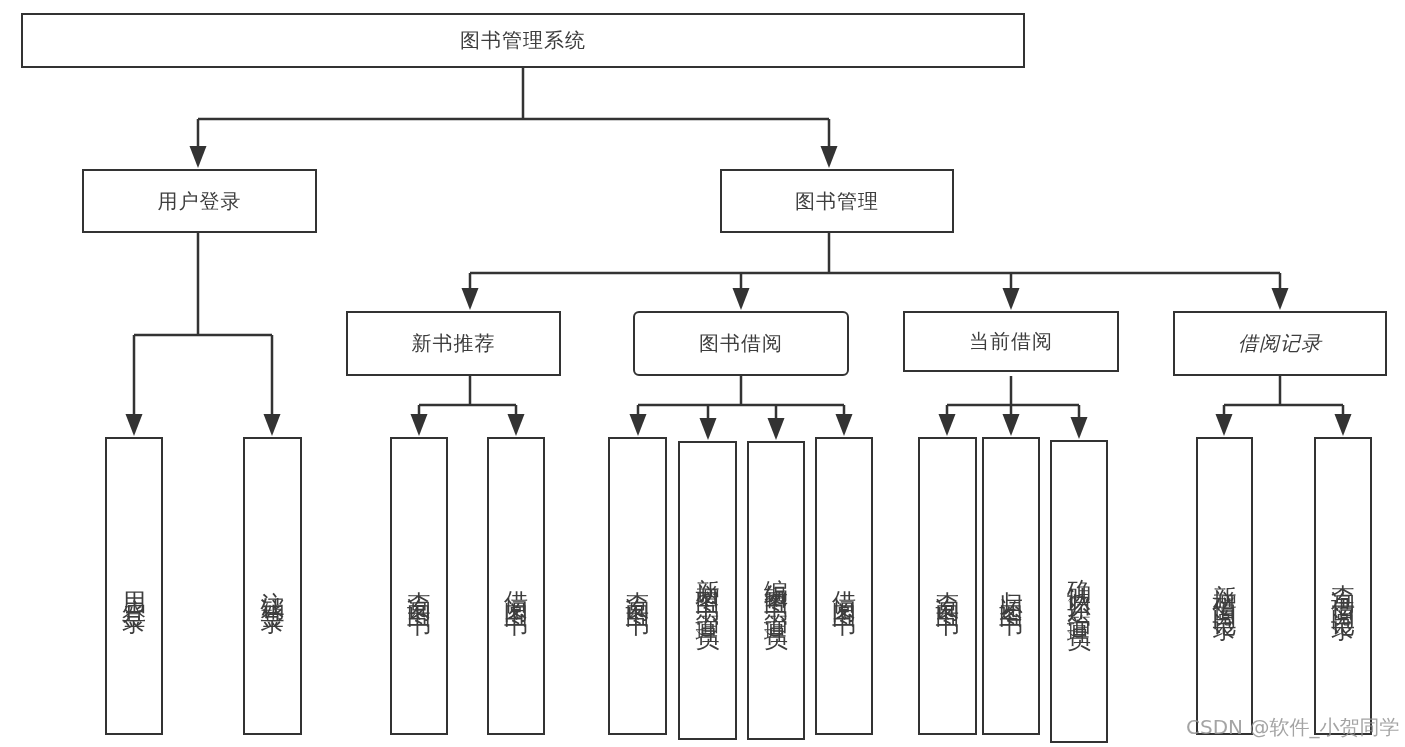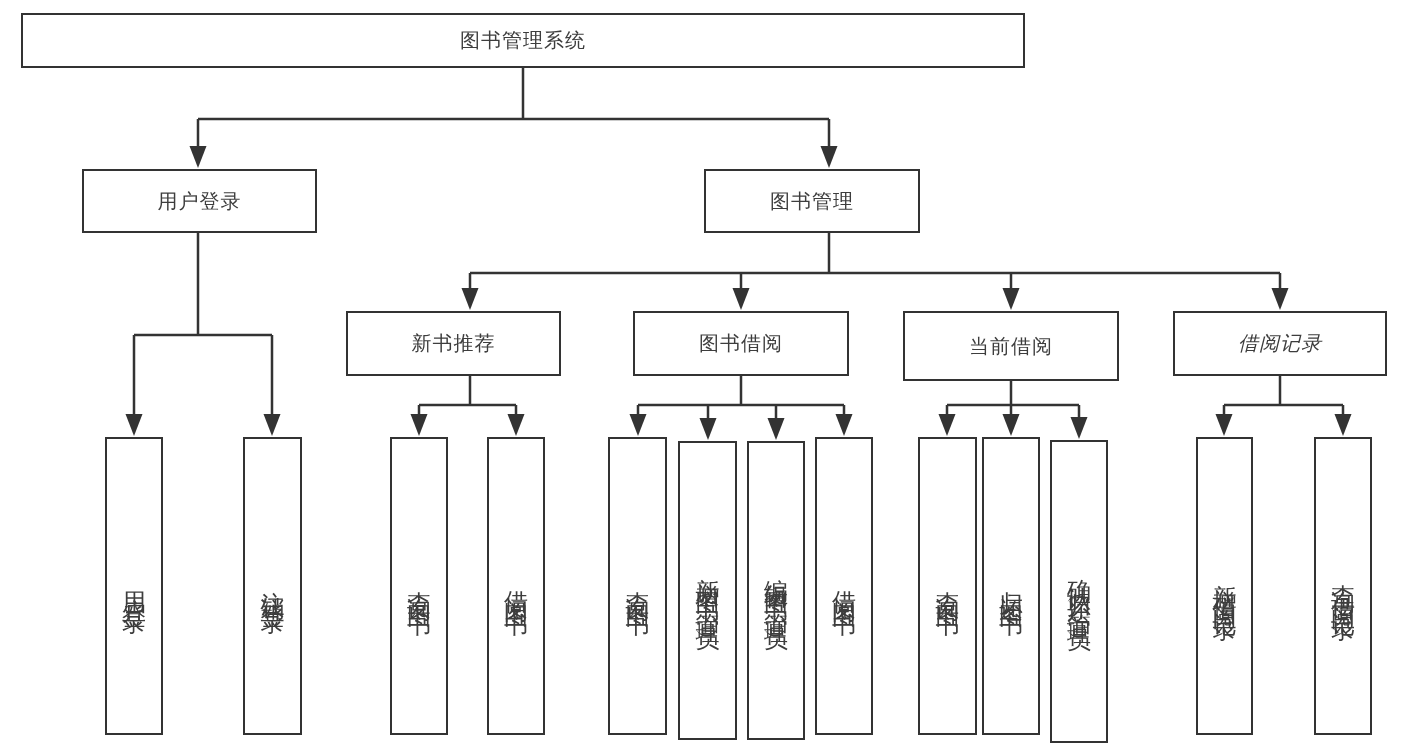--- a/index.html
+++ b/index.html
@@ -79,31 +79,31 @@
     </g>
   </svg>
 
   <div class="box" style="left:21px;top:13px;width:1004px;height:55px;">
     <span class="hlabel">图书管理系统</span>
   </div>
 
   <div class="box" style="left:82px;top:169px;width:235px;height:64px;">
     <span class="hlabel">用户登录</span>
   </div>
-  <div class="box" style="left:704px;top:169px;width:216px;height:64px;">
+  <div class="box" style="left:720px;top:169px;width:234px;height:64px;">
     <span class="hlabel">图书管理</span>
   </div>
 
   <div class="box" style="left:346px;top:311px;width:215px;height:65px;">
     <span class="hlabel">新书推荐</span>
   </div>
-  <div class="box" style="left:633px;top:311px;width:216px;height:65px;">
+  <div class="box" style="left:633px;top:311px;width:216px;height:65px;border-radius:6px;">
     <span class="hlabel">图书借阅</span>
   </div>
-  <div class="box" style="left:903px;top:311px;width:216px;height:70px;">
+  <div class="box" style="left:903px;top:311px;width:216px;height:61px;">
     <span class="hlabel">当前借阅</span>
   </div>
   <div class="box" style="left:1173px;top:311px;width:214px;height:65px;font-style:italic;">
     <span class="hlabel">借阅记录</span>
   </div>
 
   <div class="box" style="left:105px;top:437px;width:58px;height:298px;">
     <span class="vlabel">用户登录</span>
   </div>
   <div class="box" style="left:243px;top:437px;width:59px;height:298px;">
@@ -140,14 +140,15 @@
     <span class="vlabel">确认归还（管理员）</span>
   </div>
 
   <div class="box" style="left:1196px;top:437px;width:57px;height:298px;">
     <span class="vlabel">新增借阅记录</span>
   </div>
   <div class="box" style="left:1314px;top:437px;width:58px;height:298px;">
     <span class="vlabel">查询借阅记录</span>
   </div>
 
+  <div class="watermark">CSDN @软件_小贺同学</div>
 
 </div>
 
 </body></html>

